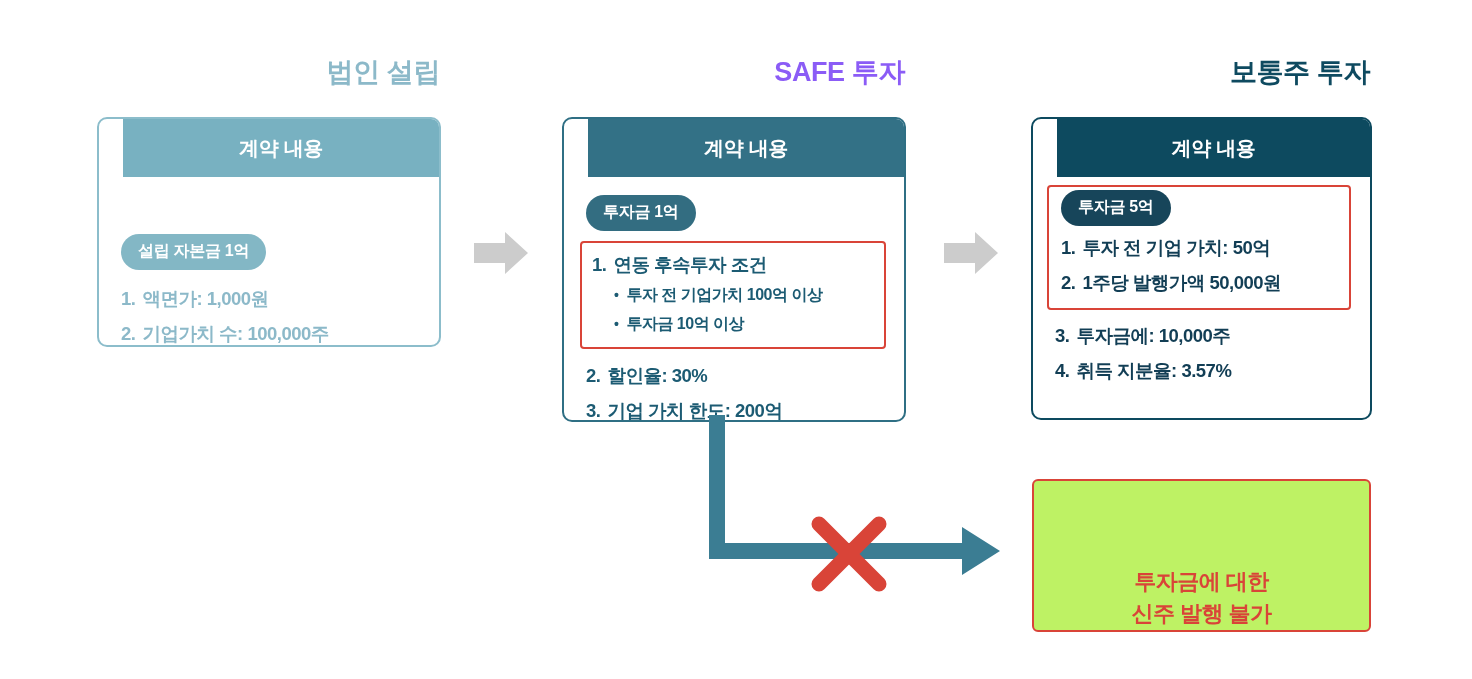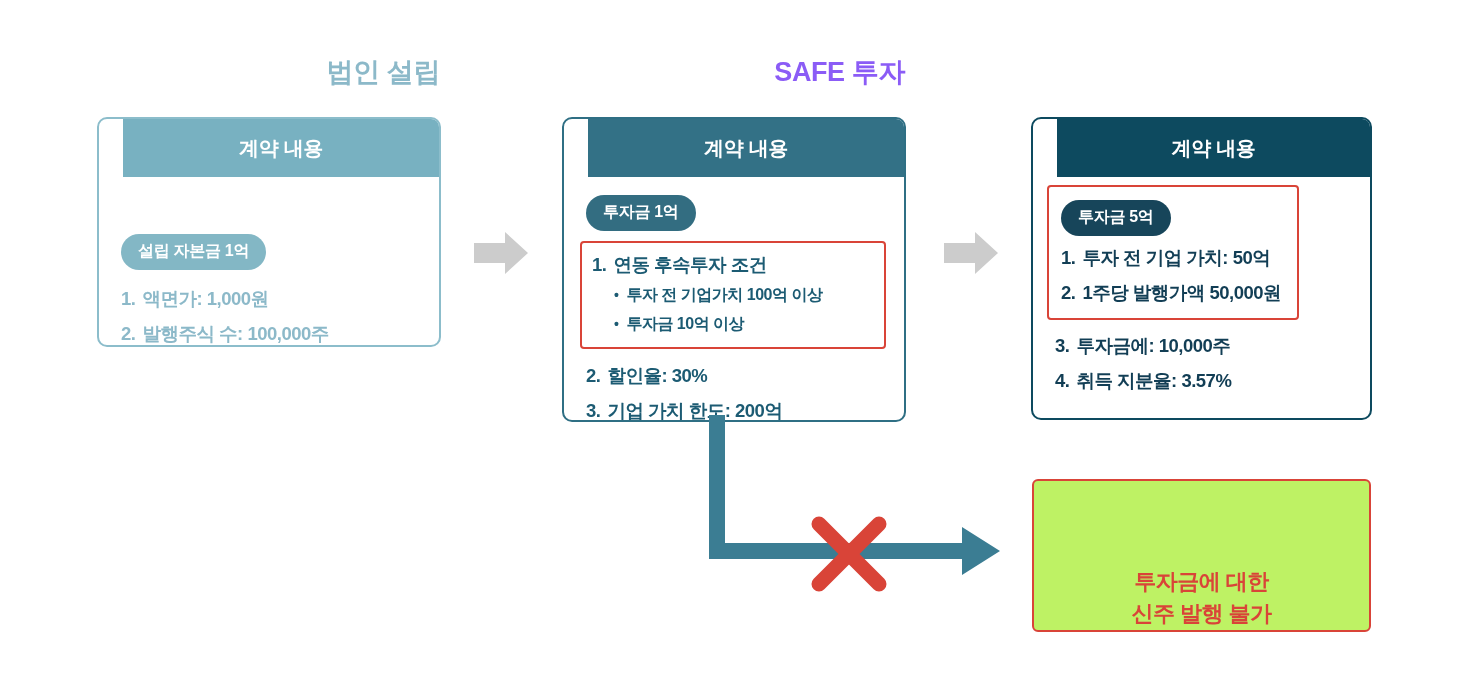--- a/index.html
+++ b/index.html
@@ -119,21 +119,21 @@
 
   
   .redbox {
     border: 2px solid #d94438;
     border-radius: 4px;
     box-sizing: border-box;
     padding: 9px 10px 12px 10px;
     margin: 6px 0 0 -6px;
   }
   #card-2 .redbox { width: 306px; margin-top: 10px; }
-  #card-3 .redbox { width: 252px; margin: -4px 0 0 -8px; padding: 13px 10px 13px 12px; }
+  #card-3 .redbox { width: 304px; margin: -4px 0 0 -8px; padding: 3px 10px 13px 12px; }
 
   
   .grey-arrow { position: absolute; }
 
   
   #elbow { position: absolute; left: 700px; top: 415px; }
 
   
   #red-x { position: absolute; left: 808px; top: 513px; }
 
@@ -159,33 +159,34 @@
     white-space: nowrap;
   }
 </style>
 </head>
 <body>
 
 <div id="stage">
 
   <div class="col-title" id="title-1">법인 설립</div>
   <div class="col-title" id="title-2">SAFE 투자</div>
+  <div class="col-title" id="title-3">보통주 투자</div>
 
   <div class="card" id="card-1">
     <div class="card-head">계약 내용</div>
     <div class="card-body">
       <div class="pill light">설립 자본금 1억</div>
       <div style="height:6px"></div>
       <div class="row l1">
         <span class="marker">1.</span>
         <span class="txt">액면가: 1,000원</span>
       </div>
       <div class="row l1">
         <span class="marker">2.</span>
-        <span class="txt">발행주식 수: 100,000주</span>
+        <span class="txt">기업가치 수: 100,000주</span>
       </div>
     </div>
   </div>
 
   <div class="grey-arrow" style="left:474px; top:232px;">
     <svg width="54" height="42" viewBox="0 0 54 42" aria-hidden="true">
       <polygon points="0,11 31,11 31,0 54,21 31,42 31,31 0,31" fill="#cccccc"></polygon>
     </svg>
   </div>
 

